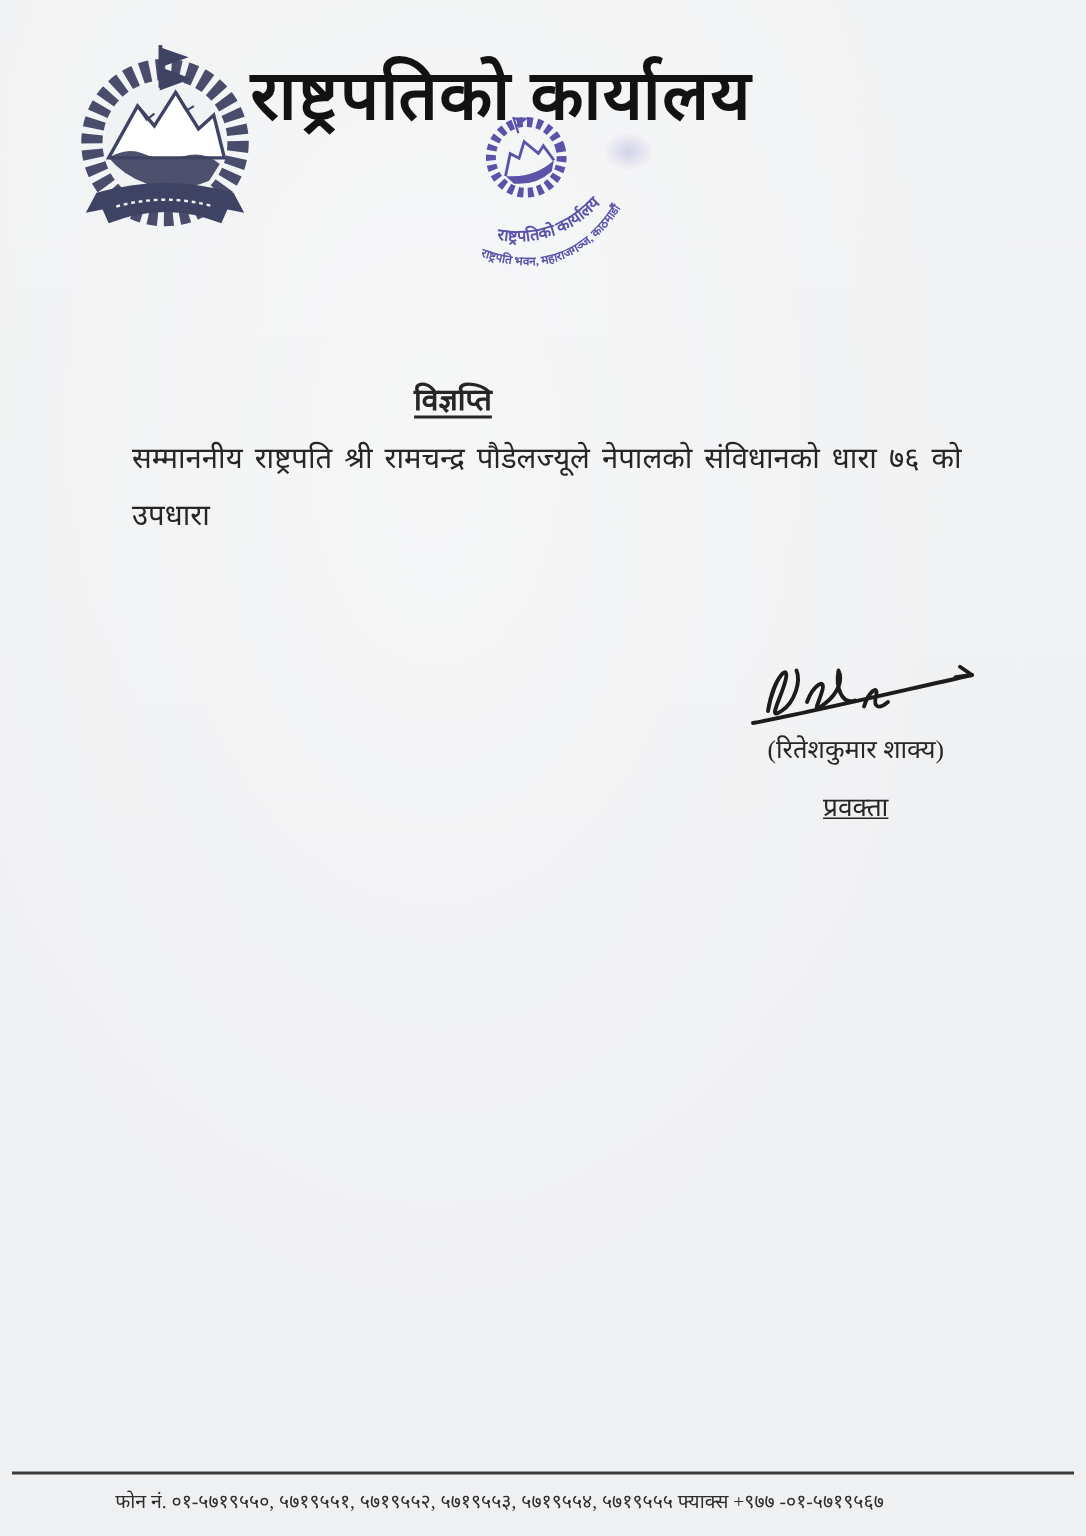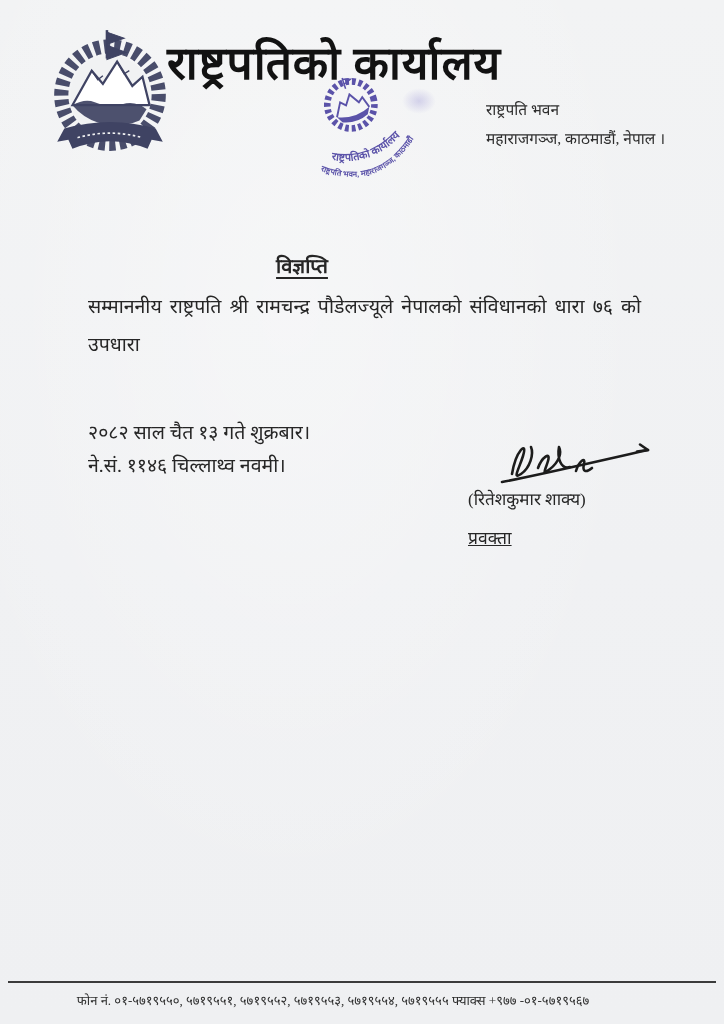--- a/index.html
+++ b/index.html
@@ -39,21 +39,21 @@
     position:absolute;left:0;top:252px;width:604px;margin:0;
     text-align:center;font-size:20px;font-weight:600;
     text-decoration:underline;text-underline-offset:4px;
   }
   .para{position:absolute;left:88px;top:288px;width:553px;
     font-size:19.5px;line-height:38px;word-spacing:2px;}
   .para .line{white-space:normal;}
   .para .line.just{text-align:justify;text-align-last:justify;}
   .dates{position:absolute;left:88px;top:416px;font-size:19.5px;line-height:33px;white-space:nowrap;}
   
-  .sig-block{position:absolute;left:468px;top:430px;width:205px;text-align:left;}
+  .sig-block{position:absolute;left:468px;top:430px;width:205px;text-align:center;}
   .sig-scrawl{display:block;margin:0 0 2px 22px;}
   .sig-name{font-size:17px;white-space:nowrap;}
   .sig-designation{font-size:17.5px;margin-top:15px;text-decoration:underline;}
   
   .footer-rule{position:absolute;left:8px;top:981px;width:708px;height:2px;background:var(--footer-rule);}
   .footer-text{
     position:absolute;left:0;top:991px;width:666px;text-align:center;
     font-size:13px;color:#2e2e2e;white-space:nowrap;
   }
   svg text{font-family:"Liberation Serif","DejaVu Serif",serif;}
@@ -103,35 +103,27 @@
           </text>
           <text font-size="8.5" text-anchor="middle">
             <textPath href="#arcAddress" startOffset="50%">राष्ट्रपति भवन, महाराजगञ्ज, काठमाडौं</textPath>
           </text>
         </g>
       </g>
     </svg>
   </div>
   <div class="seal-smudge"></div>
 
-  <div class="addr">
-    <div>राष्ट्रपति भवन</div>
-    <div>महाराजगञ्ज, काठमाडौं, नेपाल ।</div>
-  </div>
 
   <h2 class="notice-heading">विज्ञप्ति</h2>
 
   <div class="para">
     <div class="line just">सम्माननीय राष्ट्रपति श्री रामचन्द्र पौडेलज्यूले नेपालको संविधानको धारा ७६  को उपधारा</div>
   </div>
 
-  <div class="dates">
-    <div>२०८२ साल चैत १३ गते शुक्रबार।</div>
-    <div>ने.सं. ११४६ चिल्लाथ्व नवमी।</div>
-  </div>
 
   <div class="sig-block">
     <svg class="sig-scrawl" width="175" height="55" viewBox="0 0 175 55" aria-hidden="true">
       <g fill="none" stroke="#1c1c1c" stroke-width="2.6" stroke-linecap="round" stroke-linejoin="round">
         <path d="M22 44 C26 20 38 10 33 26 C29 39 22 50 31 44 C40 38 44 24 41 17"></path>
         <path d="M48 38 C52 27 61 21 58 31 C55 41 51 46 60 39 C69 32 72 23 69 17 C67 28 71 40 80 37"></path>
         <path d="M86 41 C89 31 96 26 94 34 C92 42 96 43 102 38"></path>
         <path d="M12 52 C45 46 100 33 158 20"></path>
         <path d="M158 20 l-11 1.5 M158 20 l-8 -5.5"></path>
       </g>

